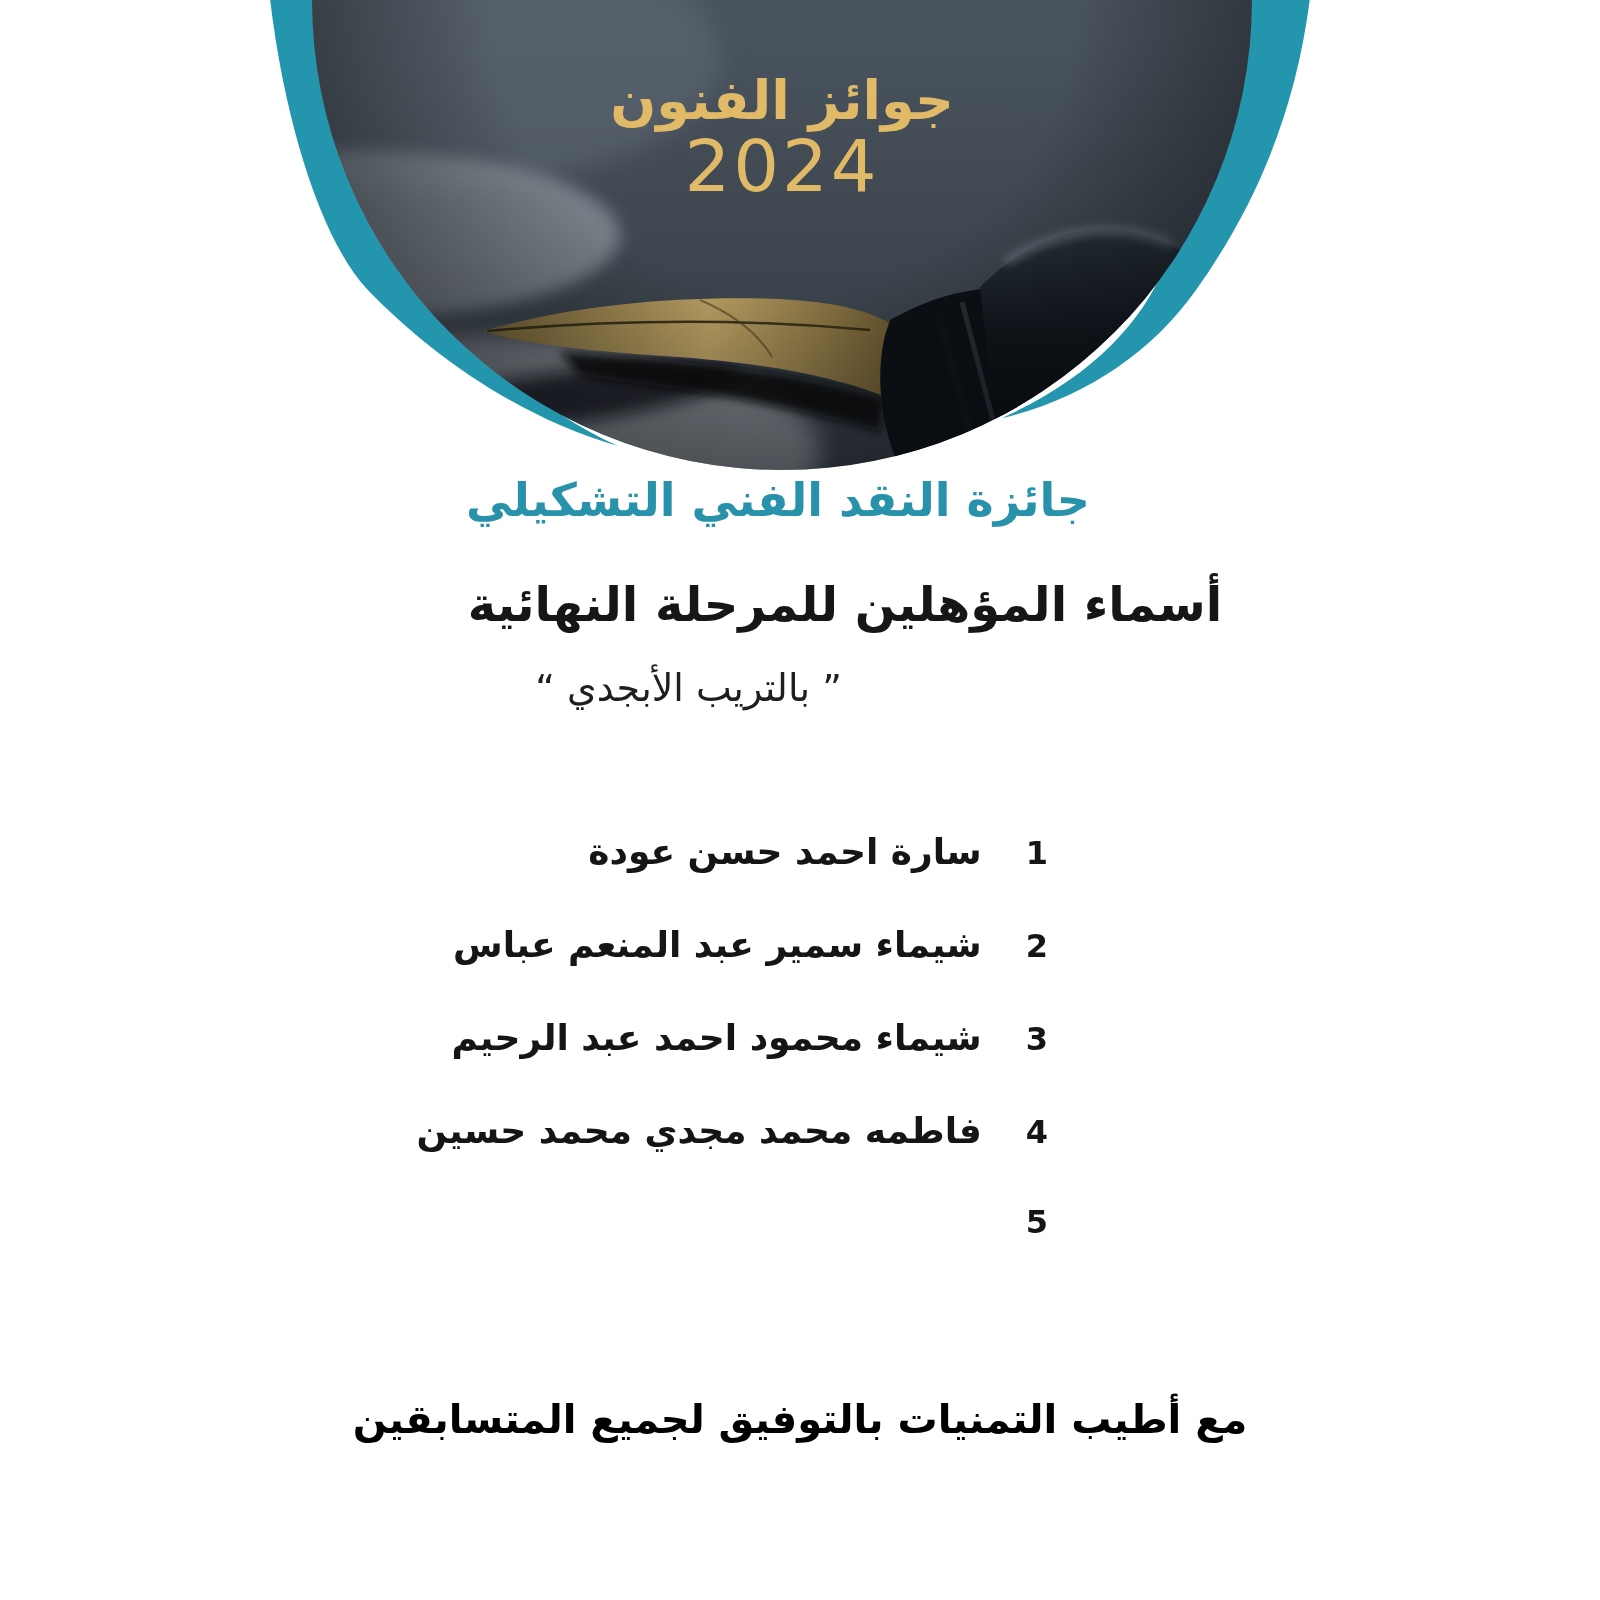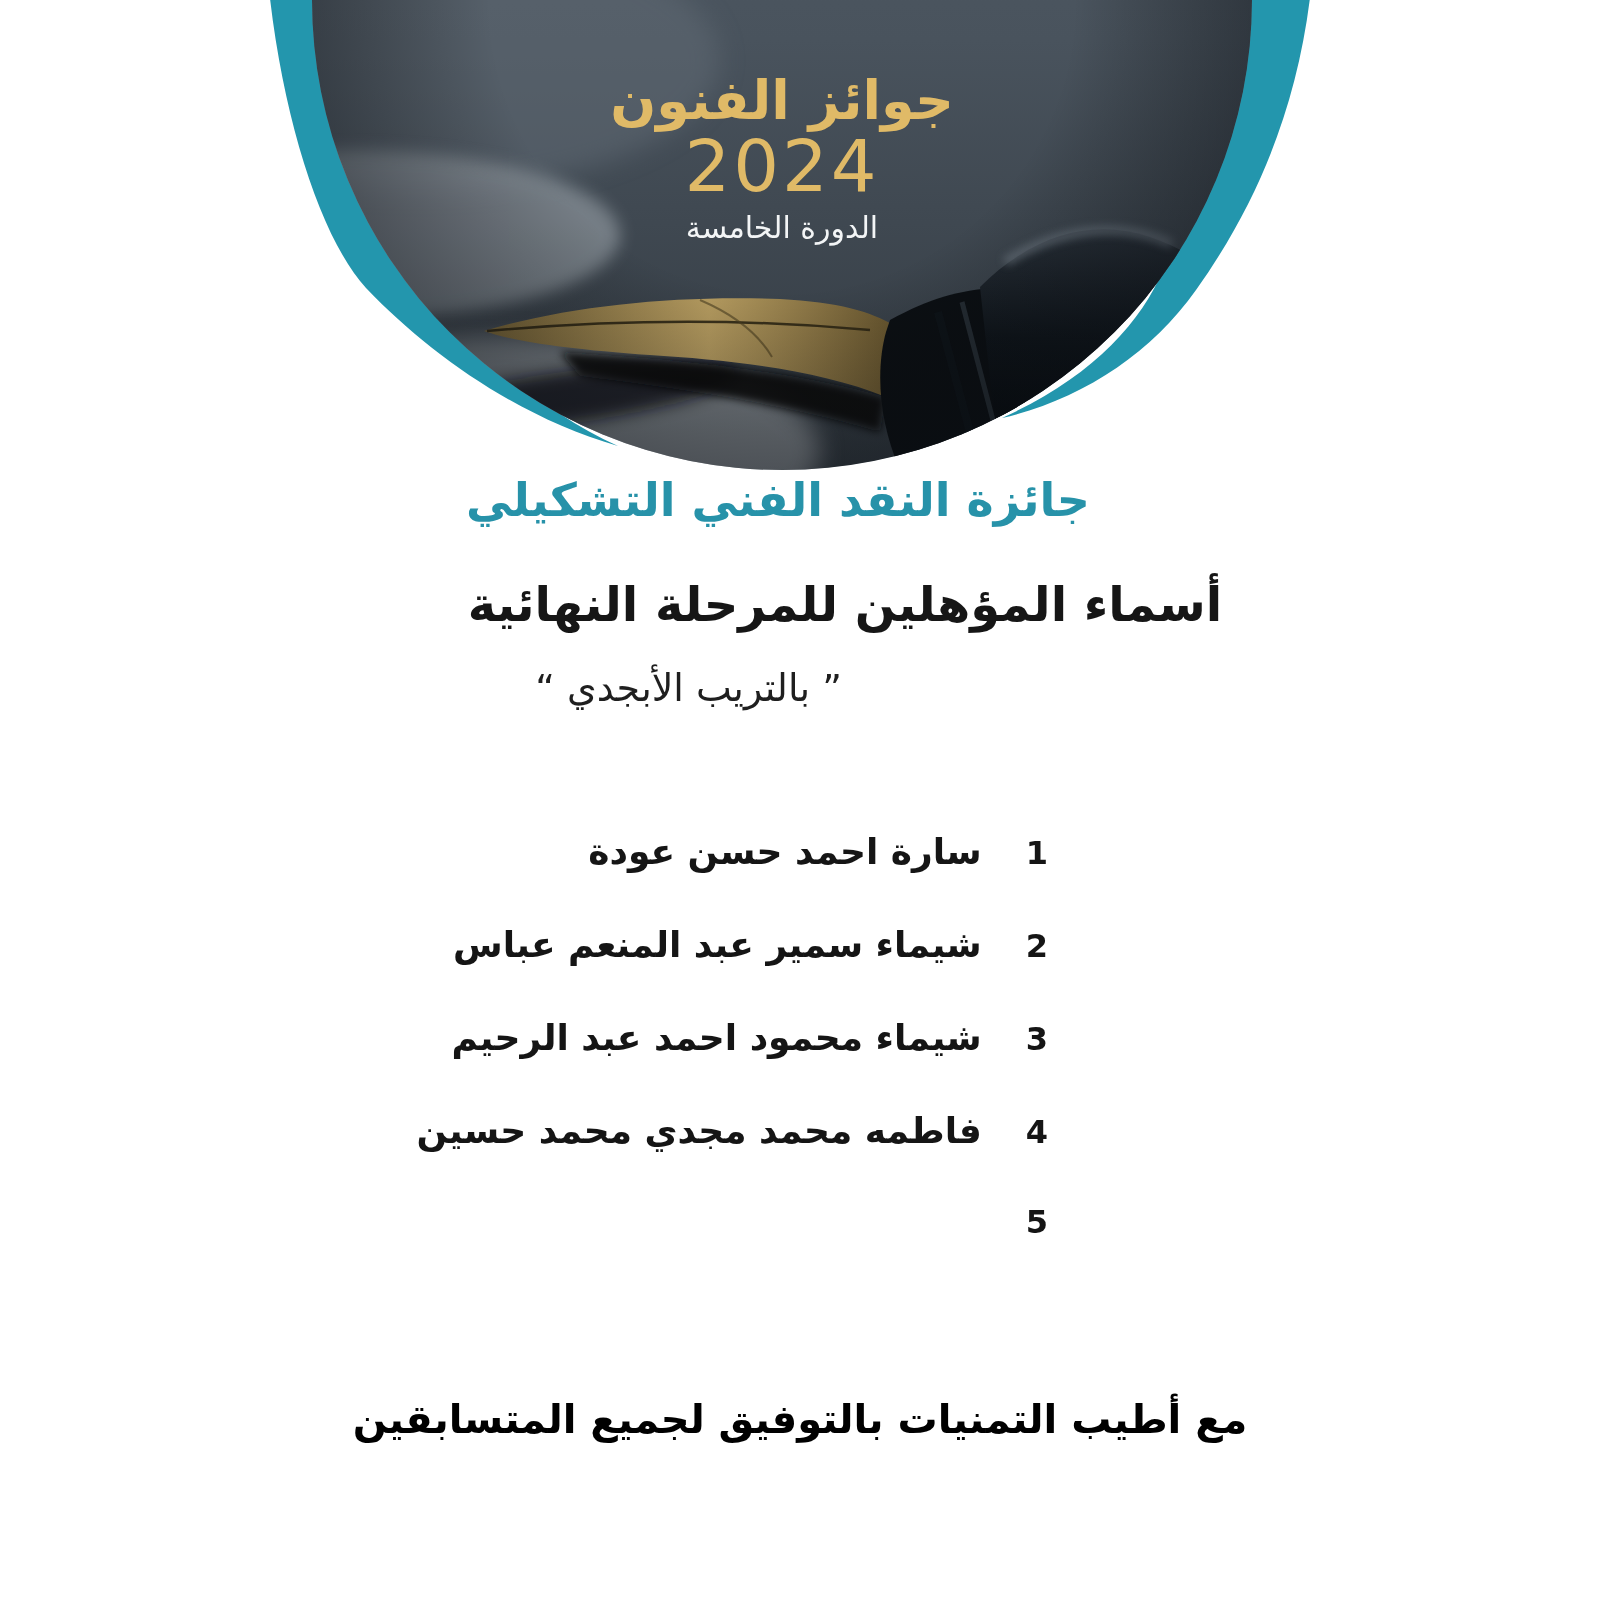--- a/index.html
+++ b/index.html
@@ -123,21 +123,20 @@
         <path d="M 962,302 L 1006,470" stroke="#39434c" stroke-width="5" opacity="0.6"></path>
         <path d="M 938,312 L 980,470" stroke="#10161b" stroke-width="8" opacity="0.8"></path>
 
         <circle cx="782" cy="0" r="470" fill="url(#vin)"></circle>
       </g>
     </svg>
 
     <div class="hero-text">
       <div class="hero-title" dir="rtl">جوائز الفنون</div>
       <div class="hero-year">2024</div>
-      <div class="hero-subtitle" dir="rtl">الدورة الخامسة</div>
     </div>
   </div>
 
   <div class="award-title" dir="rtl">جائزة النقد الفني التشكيلي</div>
 
   <div class="list-heading" dir="rtl">أسماء المؤهلين للمرحلة النهائية</div>
 
   <div class="order-note" dir="rtl">” بالتريب الأبجدي “</div>
 
   <div class="finalists">

